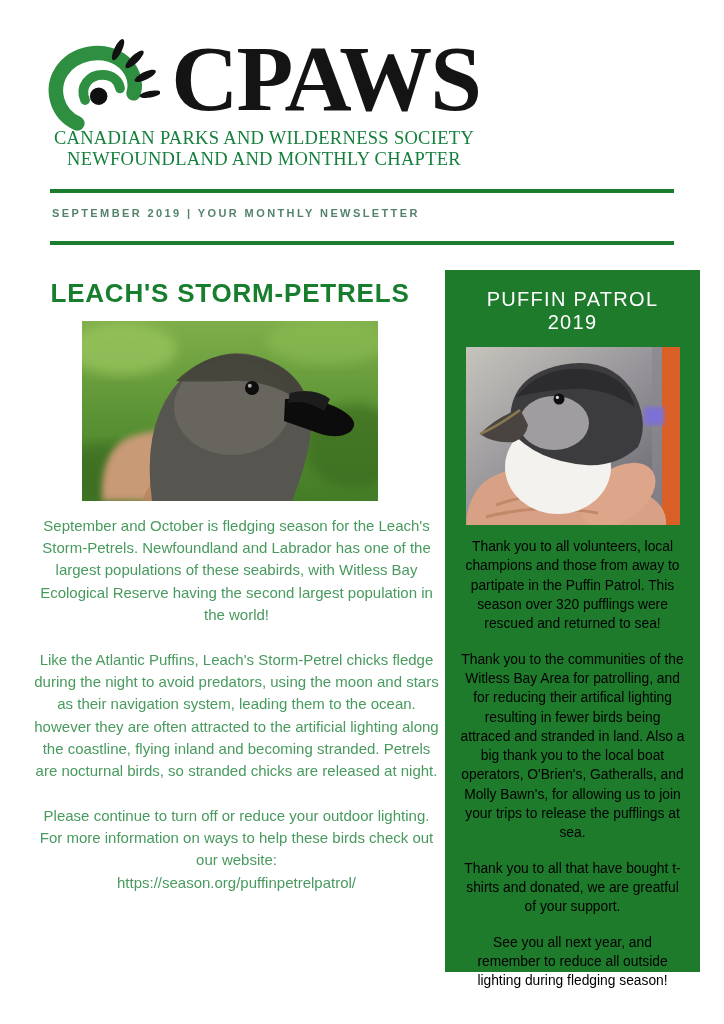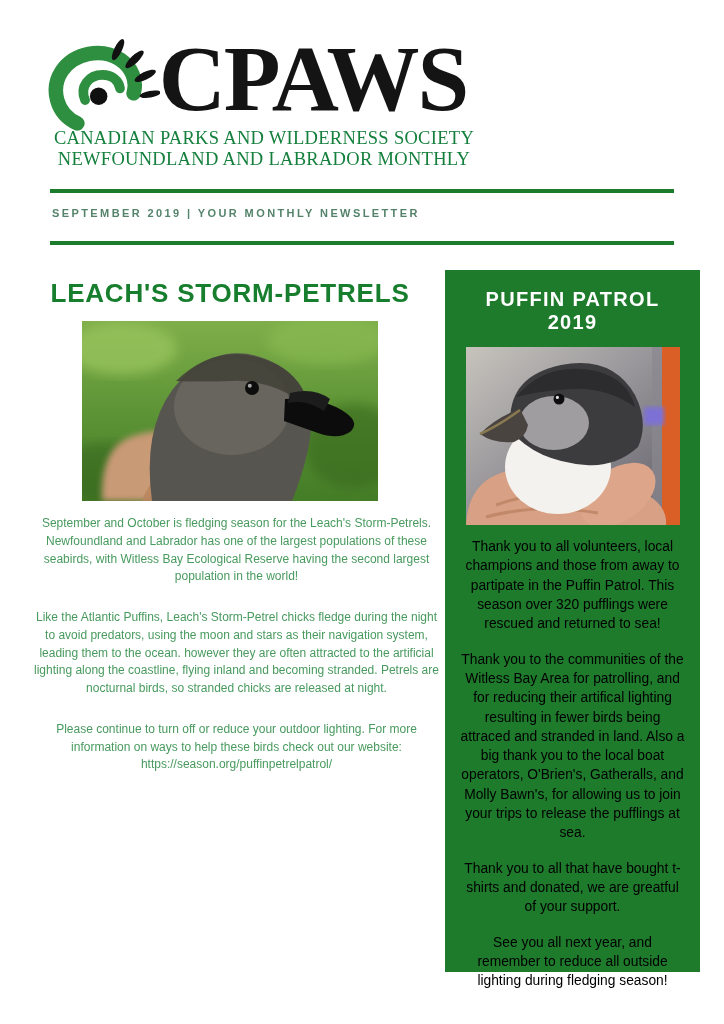--- a/index.html
+++ b/index.html
@@ -8,21 +8,21 @@
     font-family:"Liberation Sans",sans-serif;
   }
   .page{position:absolute;inset:0;}
 
   
   .logo-block{position:absolute;left:48px;top:36px;width:432px;}
   .paw-icon{position:absolute;left:0;top:2px;width:112px;height:97px;}
   .cpaws{
     position:absolute;left:98px;top:-4px;width:334px;
     font-family:"Liberation Serif",serif;font-weight:bold;color:#141414;
-    font-size:93px;line-height:1.0;letter-spacing:-2px;text-align:center;
+    font-size:93px;line-height:1.0;letter-spacing:-2px;text-align:right;
   }
   .org-lines{
     position:absolute;left:0;top:92px;width:432px;text-align:center;
     font-family:"Liberation Serif",serif;color:#15803d;
     font-size:18.5px;line-height:1.16;letter-spacing:0.3px;
   }
   .rule{position:absolute;left:50px;width:624px;height:4px;background:#1c7c2e;}
   .rule-top{top:189px;}
   .rule-bottom{top:241px;}
   .issue-line{
@@ -30,33 +30,33 @@
     font-size:11px;font-weight:bold;letter-spacing:2.4px;color:#54836a;
   }
 
   
   .article{position:absolute;left:20px;top:278px;width:420px;text-align:center;}
   .article-title{
     margin:0 0 12px 0;font-size:26px;font-weight:bold;color:#177e2e;letter-spacing:0.8px;
   }
   .petrel-photo{display:block;margin:0 auto 14px auto;width:296px;height:180px;}
   .article p{
-    margin:0 0 23px 13px;font-size:12px;line-height:1.48;color:#489a5e;
+    margin:0 0 23px 13px;font-size:15px;line-height:1.48;color:#489a5e;
   }
   .article p.last{margin-bottom:0;}
   .url-line{display:block;color:#489a5e;text-decoration:none;}
 
   
   .sidebar{
     position:absolute;left:445px;top:270px;width:255px;height:702px;
     background:#1f7b2c;color:#eef4ea;text-align:center;box-sizing:border-box;
     padding:16px 15px 0 15px;
   }
   .sidebar-title{
-    margin:2px 0 13px 0;font-size:20px;font-weight:bold;color:#ffffff;letter-spacing:1.3px;
+    margin:2px 0 13px 0;font-size:20px;font-weight:normal;color:#ffffff;letter-spacing:1.3px;
   }
   .puffin-photo{display:block;margin:0 auto 12px auto;width:214px;height:178px;}
   .sidebar p{
     margin:0 0 16px 0;font-size:13.8px;line-height:1.4;color:#000000;
   }
 </style>
 </head>
 <body>
 
 <div class="page">
@@ -69,21 +69,21 @@
       <g>
         <ellipse cx="72" cy="12" rx="4" ry="12" fill="#111" transform="rotate(26 72 12)"></ellipse>
         <ellipse cx="89" cy="22" rx="4" ry="12.5" fill="#111" transform="rotate(46 89 22)"></ellipse>
         <ellipse cx="100" cy="39" rx="4" ry="12" fill="#111" transform="rotate(64 100 39)"></ellipse>
         <ellipse cx="105" cy="58" rx="3.5" ry="11" fill="#111" transform="rotate(80 105 58)"></ellipse>
       </g>
     </svg>
     <div class="cpaws">CPAWS</div>
     <div class="org-lines">
       <div>CANADIAN PARKS AND WILDERNESS SOCIETY</div>
-      <div>NEWFOUNDLAND AND LABRADOR MONTHLY</div>
+      <div>NEWFOUNDLAND AND MONTHLY CHAPTER</div>
     </div>
   </div>
 
   <div class="rule rule-top"></div>
   <div class="issue-line">SEPTEMBER 2019 | YOUR MONTHLY NEWSLETTER</div>
   <div class="rule rule-bottom"></div>
 
   <div class="article">
     <h1 class="article-title">LEACH'S STORM-PETRELS</h1>
 

